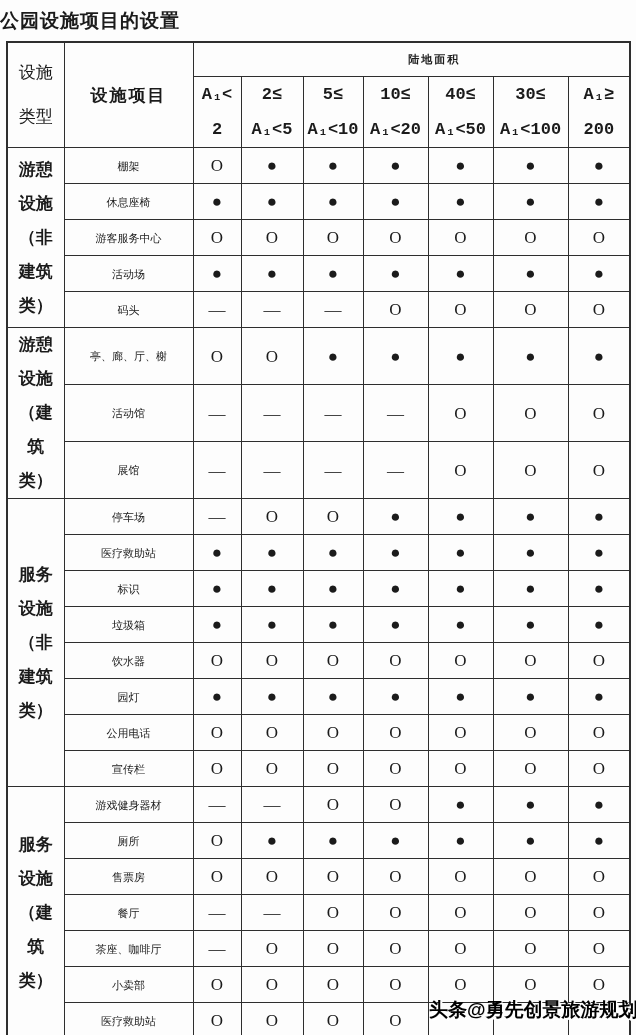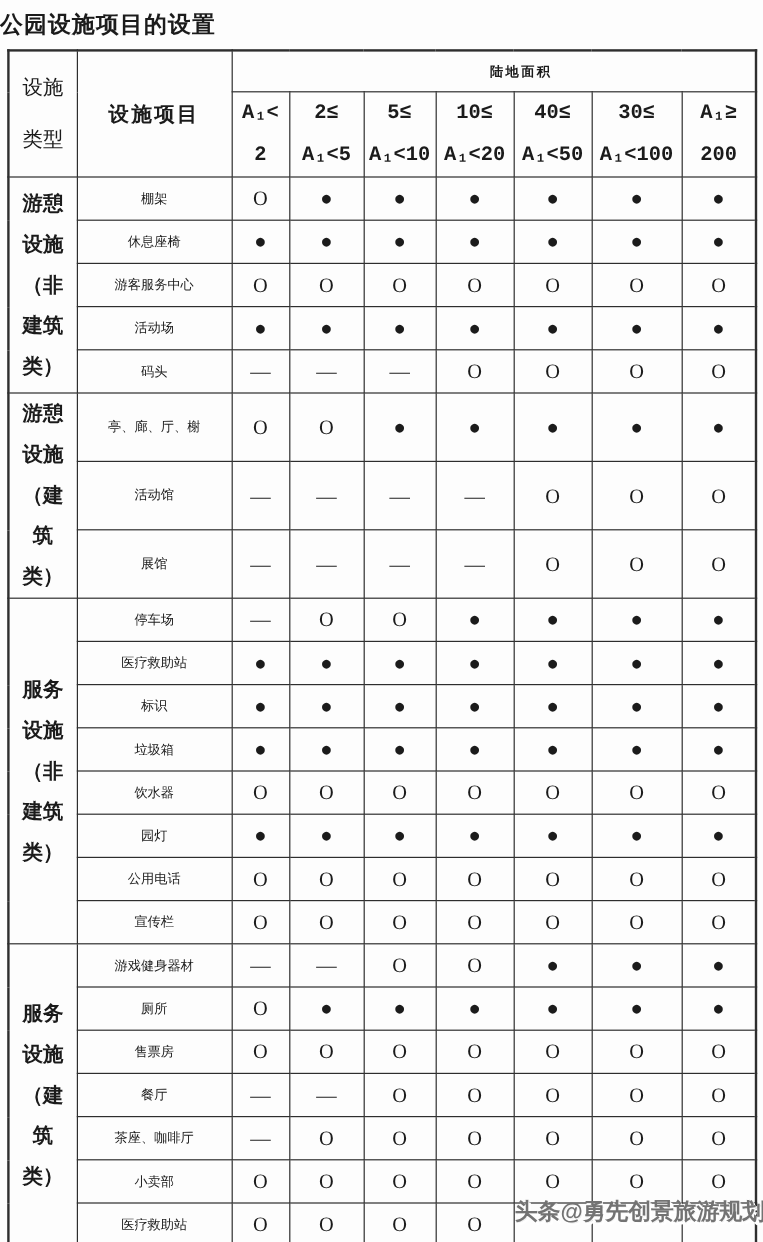--- a/index.html
+++ b/index.html
@@ -33,21 +33,21 @@
   td.type-cell{font-size:17px;}
   .type-line{display:block;line-height:34px;font-weight:bold;}
   td.item-cell{
     font-size:11px;height:35px;line-height:30px;
     padding:0 11px;word-break:break-all;
   }
   td.val-cell{font-size:17px;height:35px;line-height:35px;}
   .watermark{
     position:absolute;left:429px;top:997px;white-space:nowrap;
     font-family:"Liberation Sans","DejaVu Sans",sans-serif;
-    font-size:19px;font-weight:bold;color:#737373;
+    font-size:19px;font-weight:bold;color:#000000;
     text-shadow:2px 2px 0 #ffffff,1px 1px 0 #f0f0f0;
   }
 </style>
 </head>
 <body>
 
 <h1 class="title">公园设施项目的设置</h1>
 
 <table class="facility-table">
   <colgroup>

